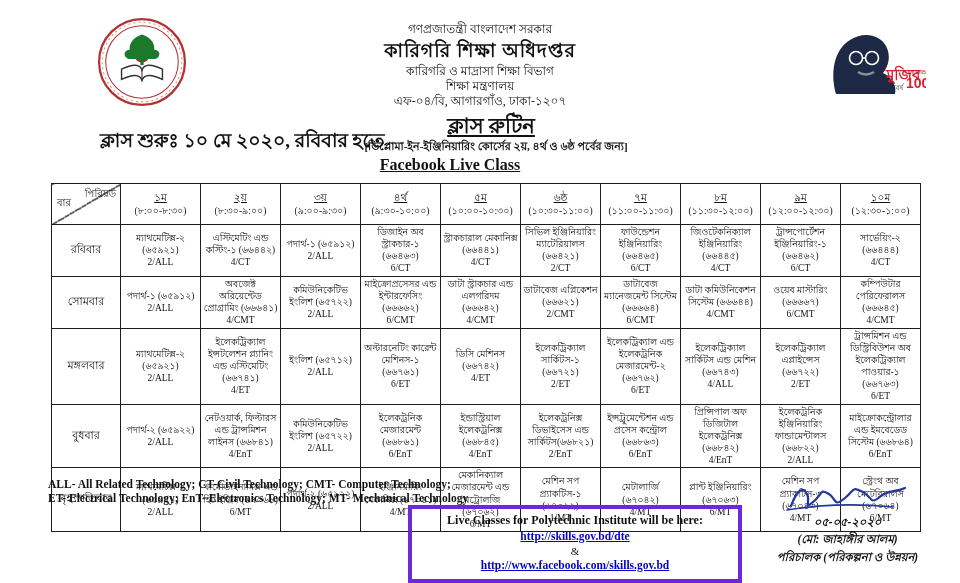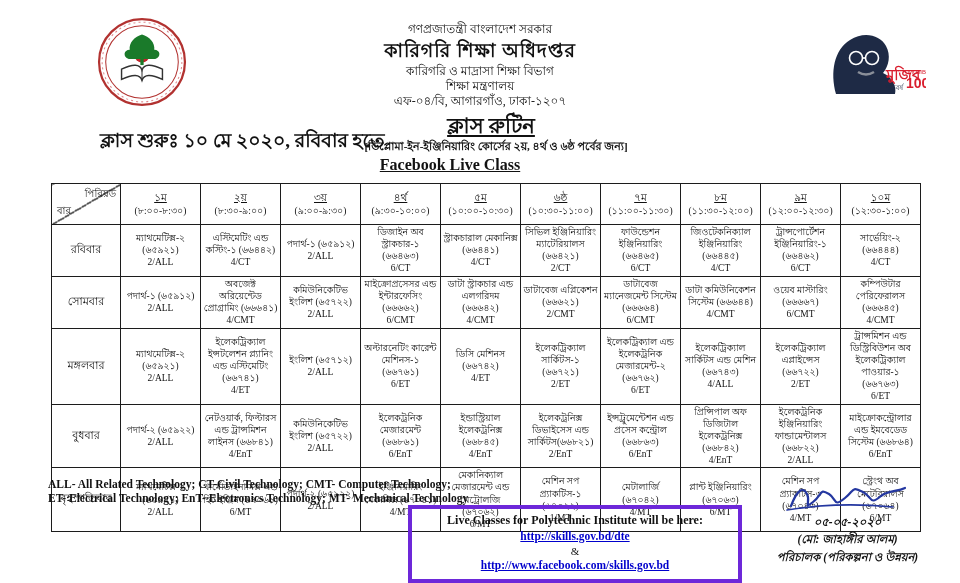--- a/index.html
+++ b/index.html
@@ -26,21 +26,21 @@
 
   
   table.routine{position:absolute;left:45px;top:183px;width:870px;border-collapse:collapse;
                 table-layout:fixed;margin-left:6px;}
   table.routine td{border:1px solid #1c1c1c;padding:1px 2px;text-align:center;vertical-align:middle;}
   td.corner{width:64px;height:38px;position:relative;padding:0;
             background:linear-gradient(to bottom right,
               transparent calc(50% - 0.6px), #1c1c1c calc(50% - 0.6px),
               #1c1c1c calc(50% + 0.6px), transparent calc(50% + 0.6px));}
   .c-top{position:absolute;top:2px;right:4px;font-size:10px;}
-  .c-bot{position:absolute;bottom:4px;left:5px;font-size:10px;}
+  .c-bot{position:absolute;bottom:12px;left:5px;font-size:10px;}
   td.phead{font-size:10px;line-height:1.35;}
   .plabel{font-size:10.5px;text-decoration:underline;}
   .ptime{font-size:9.5px;}
   td.daycell{font-size:11px;}
   tr.dayrow{height:52px;}
   td.subj{font-size:9.3px;line-height:1.3;}
   .sgroup{font-size:9.5px;}
 
   
   .legend{position:absolute;left:48px;top:477px;font-size:11.5px;font-weight:600;

